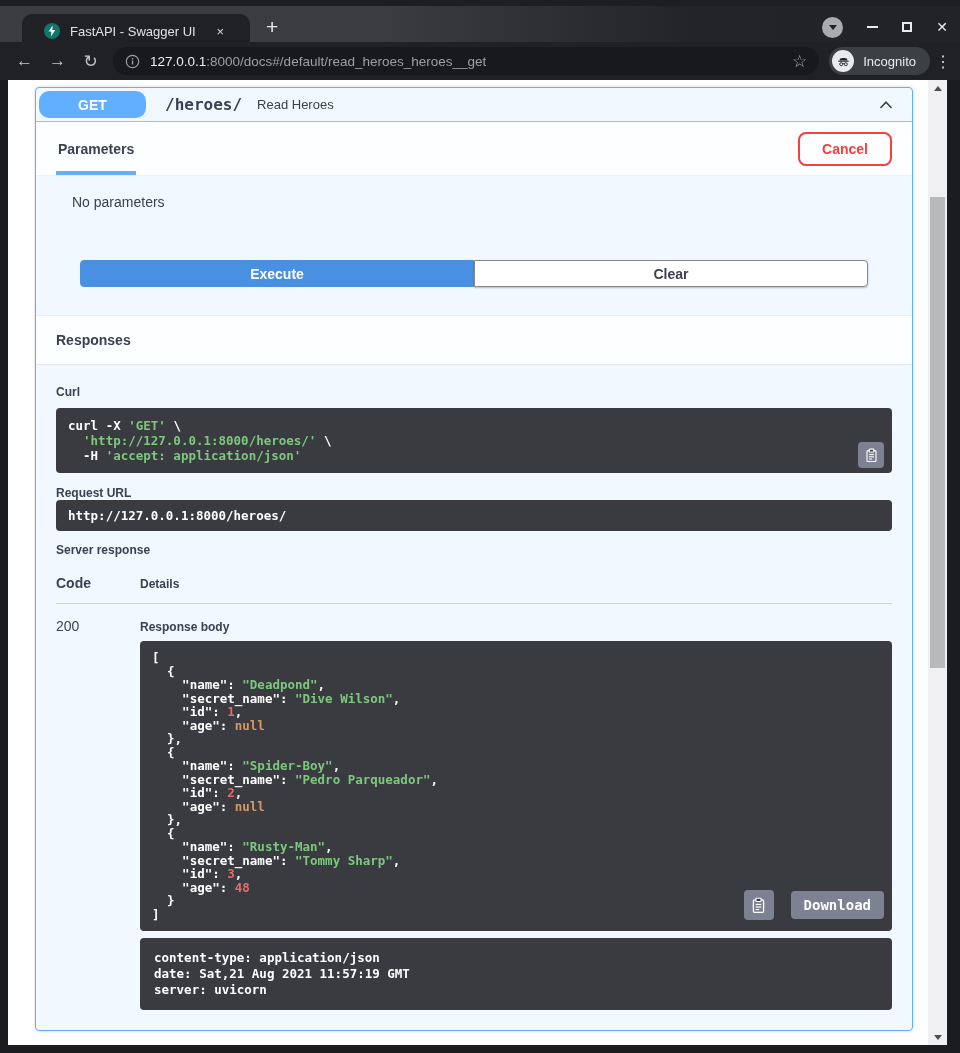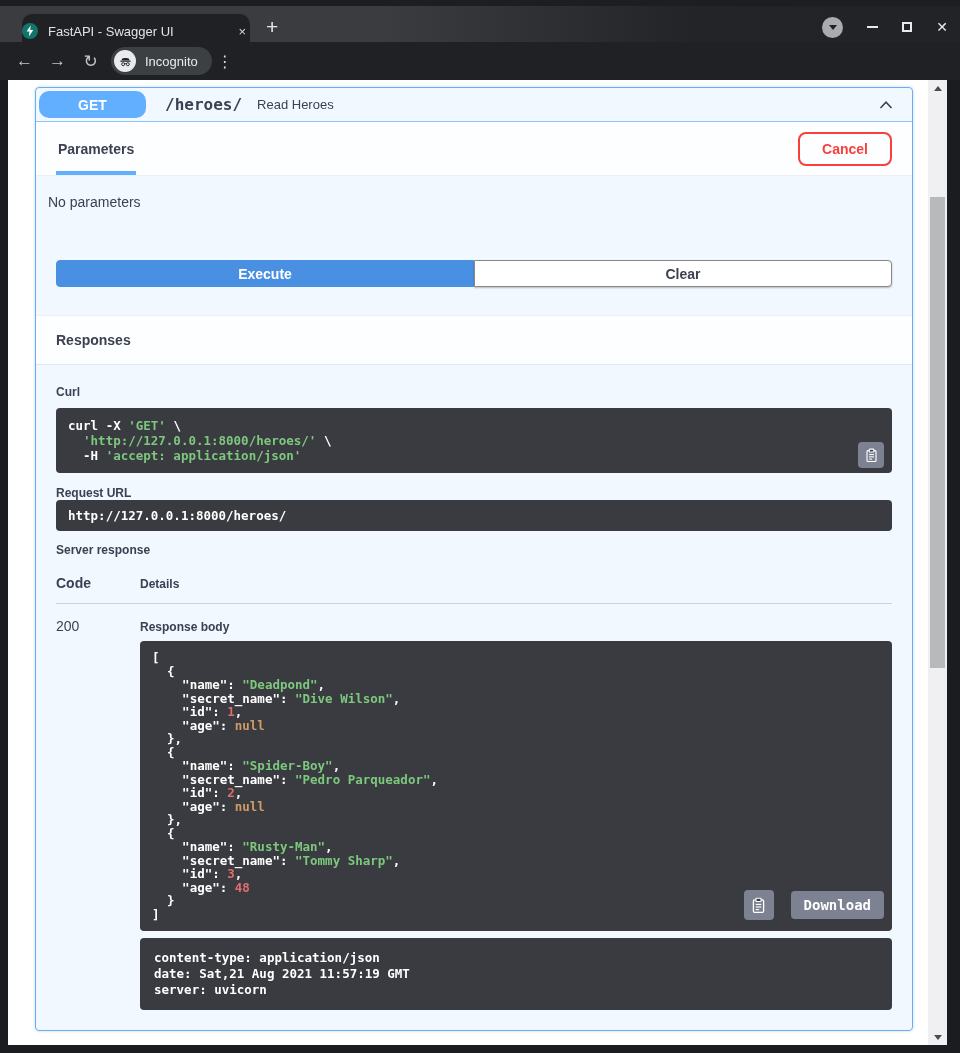--- a/index.html
+++ b/index.html
@@ -12,21 +12,21 @@
   }
   
   .titlebar {
     position:absolute; top:0; left:0; right:0; height:42px;
     background: linear-gradient(90deg,#3b3c40 0%,#3b3c40 40%,#232428 72%,#222327 100%);
     border-top:6px solid #1d1e22;
   }
   .tab {
     position:absolute; left:22px; top:8px; width:228px; height:34px;
     background:#202124; border-radius:10px 10px 0 0;
-    display:flex; align-items:center; padding:0 0;
+    display:flex; align-items:center; padding:0 22px;
   }
   .favicon { width:16px; height:16px; flex:0 0 auto; }
   .tab-title { color:#e0e2e6; font-size:13px; margin-left:10px; flex:1; white-space:nowrap; overflow:hidden; }
   .tab-close { color:#d7dadd; font-size:13px; padding:0 4px; cursor:default; }
   .newtab-btn { position:absolute; left:266px; top:10px; color:#e4e6e9; font-size:21px; font-weight:normal; line-height:22px; }
   .win-controls { position:absolute; right:12px; top:6px; height:30px; display:flex; align-items:center; gap:24px; }
   .circle-caret { width:21px; height:21px; border-radius:50%; background:#a9abae; display:flex; align-items:center; justify-content:center; }
   .circle-caret .tri { width:0; height:0; border-left:4px solid transparent; border-right:4px solid transparent; border-top:5px solid #202124; margin-top:1px; }
   .win-min  { width:11px; height:2px; background:#e8eaed; }
   .win-max  { width:10px; height:10px; border:2px solid #e8eaed; }
@@ -94,21 +94,21 @@
   .tab-parameters {
     height:100%; display:flex; align-items:center;
     font-size:14px; font-weight:bold; color:#3b4151;
     border-bottom:4px solid #61affe; padding:4px 2px 0;
   }
   .cancel-btn {
     background:transparent; border:2px solid #f93e3e; border-radius:8px;
     color:#f93e3e; font-weight:bold; font-size:14px;
     padding:7px 22px; font-family:inherit;
   }
-  .op-body { padding:18px 12px 28px; }
+  .op-body { padding:18px 36px 28px; }
   .no-params { font-size:14px; color:#3b4151; }
   .execute-wrapper { display:flex; margin:50px 8px 0; }
   .btn-execute {
     flex:1; height:27px; background:#4990e2; border:1px solid #4990e2;
     border-radius:4px 0 0 4px; color:#fff; font-weight:bold; font-size:14px; font-family:inherit;
   }
   .btn-clear {
     flex:1; height:27px; background:#fff; border:1px solid #888;
     border-radius:0 4px 4px 0; color:#3b4151; font-weight:bold; font-size:14px; font-family:inherit;
     box-shadow:0 1px 2px rgba(0,0,0,.25);
@@ -177,20 +177,31 @@
     <div class="win-min"></div>
     <div class="win-max"></div>
     <div class="win-close">✕</div>
   </div>
 </div>
 
 <div class="toolbar">
   <div class="nav-btn">←</div>
   <div class="nav-btn">→</div>
   <div class="nav-btn">↻</div>
+  <div class="omnibox">
+    <span class="info-icon">
+      <svg width="15" height="15" viewBox="0 0 16 16">
+        <circle cx="8" cy="8" r="6.6" fill="none" stroke="#9aa0a6" stroke-width="1.3"></circle>
+        <rect x="7.3" y="7" width="1.5" height="4.2" fill="#9aa0a6"></rect>
+        <rect x="7.3" y="4.3" width="1.5" height="1.6" fill="#9aa0a6"></rect>
+      </svg>
+    </span>
+    <span class="url-text"><span class="url-host">127.0.0.1</span><span class="url-rest">:8000/docs#/default/read_heroes_heroes__get</span></span>
+    <span class="star-icon">☆</span>
+  </div>
   <div class="incognito-badge">
     <span class="incog-circle">
       <svg width="15" height="15" viewBox="0 0 24 24">
         <path fill="#202124" d="M12 6.2c-2.4 0-4.3.5-5.2 1L5.2 10.2h13.6L17.2 7.2c-.9-.5-2.8-1-5.2-1z"></path>
         <rect x="3.6" y="10.8" width="16.8" height="1.6" fill="#202124"></rect>
         <circle cx="8.3" cy="16.3" r="2.4" fill="none" stroke="#202124" stroke-width="1.5"></circle>
         <circle cx="15.7" cy="16.3" r="2.4" fill="none" stroke="#202124" stroke-width="1.5"></circle>
         <path d="M10.6 15.7c.9-.6 1.9-.6 2.8 0" stroke="#202124" stroke-width="1.4" fill="none"></path>
       </svg>
     </span>

